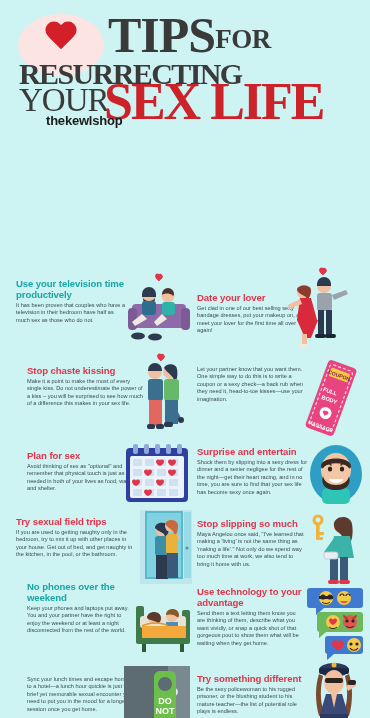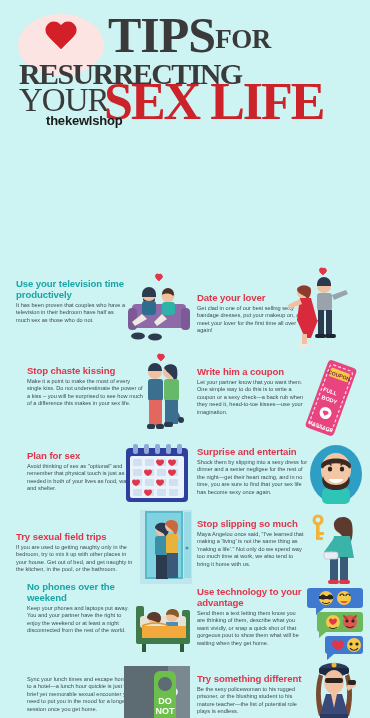--- a/index.html
+++ b/index.html
@@ -176,21 +176,20 @@
         <rect x="30" y="25" width="15" height="22" rx="3" fill="#67b96a"></rect>
         <rect x="31" y="46" width="13" height="24" fill="#3b6f8f"></rect>
         <path d="M31 62c6 2 12 0 13-4l3 6-6 5-10-2z" fill="#3b6f8f"></path>
         <rect x="30" y="68" width="9" height="5" rx="2" fill="#2b3a4f"></rect>
         <circle cx="47" cy="66" r="3" fill="#2b3a4f"></circle>
       </svg>
     </div>
 
     <div class="tip red" style="left:197px;top:238px;">
       <div class="txt-r">
-        <h3>Write him a coupon</h3>
         <p>Let your partner know that you want them. One simple way to do this is to write a coupon or a sexy check—a back rub when they need it, head-to-toe kisses—use your imagination.</p>
       </div>
     </div>
     <div class="art" style="left:300px;top:232px;width:62px;height:76px;">
       <svg width="62" height="76" viewBox="0 0 62 76">
         <g transform="rotate(20 31 38)">
           <rect x="16" y="2" width="30" height="72" rx="4" fill="#e8447f"></rect>
           <rect x="19" y="6" width="24" height="64" rx="3" fill="none" stroke="#ffd9e8" stroke-width="1.2" stroke-dasharray="3 2"></rect>
           <rect x="21" y="9" width="20" height="9" rx="1.5" fill="#f7c948"></rect>
           <text x="31" y="16" font-size="5.2" font-weight="bold" fill="#7a2448" text-anchor="middle" font-family="Liberation Sans, sans-serif">COUPON</text>
@@ -262,21 +261,21 @@
         <path d="M13 22c0-10 30-10 30 0 0 3-2 3-3 1-5-5-19-5-24 0-1 2-3 2-3-1z" fill="#3a2a22"></path>
         <path d="M15 32c2 12 24 12 26 0 2 6 0 14-13 14S13 38 15 32z" fill="#3a2a22"></path>
         <ellipse cx="22" cy="25" rx="2.2" ry="2.6" fill="#2b2420"></ellipse>
         <ellipse cx="34" cy="25" rx="2.2" ry="2.6" fill="#2b2420"></ellipse>
         <path d="M21 35h14c0 5-14 5-14 0z" fill="#fff"></path>
         <path d="M17 21c1-2 5-2 6 0M33 21c1-2 5-2 6 0" stroke="#3a2a22" stroke-width="1.6" fill="none" stroke-linecap="round"></path>
       </svg>
     </div>
 
     <div class="tip red" style="left:16px;top:388px;">
-      <div class="txt-l" style="width:118px;margin-top:15px;">
+      <div class="txt-l" style="width:118px;">
         <h3>Try sexual field trips</h3>
         <p>If you are used to getting naughty only in the bedroom, try to mix it up with other places in your house. Get out of bed, and get naughty in the kitchen, in the pool, or the bathroom.</p>
       </div>
     </div>
     <div class="art" style="left:140px;top:382px;width:52px;height:74px;">
       <svg width="52" height="74" viewBox="0 0 52 74">
         <rect x="0" y="0" width="52" height="74" fill="#bfe6ec"></rect>
         <rect x="6" y="2" width="36" height="66" fill="#7fd3e0"></rect>
         <rect x="6" y="2" width="36" height="66" fill="none" stroke="#5bb9c9" stroke-width="2"></rect>
         <rect x="44" y="2" width="7" height="66" fill="#9adbe6"></rect>

